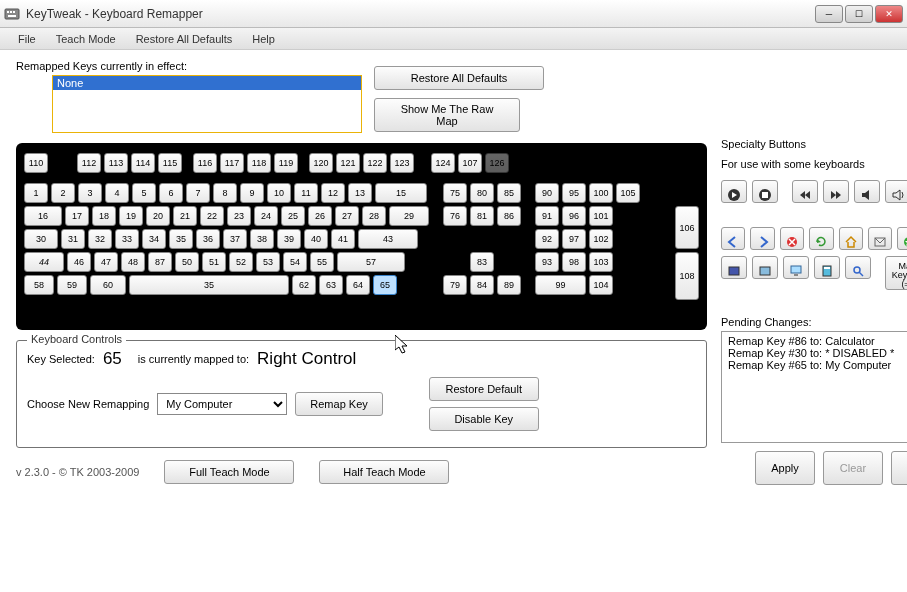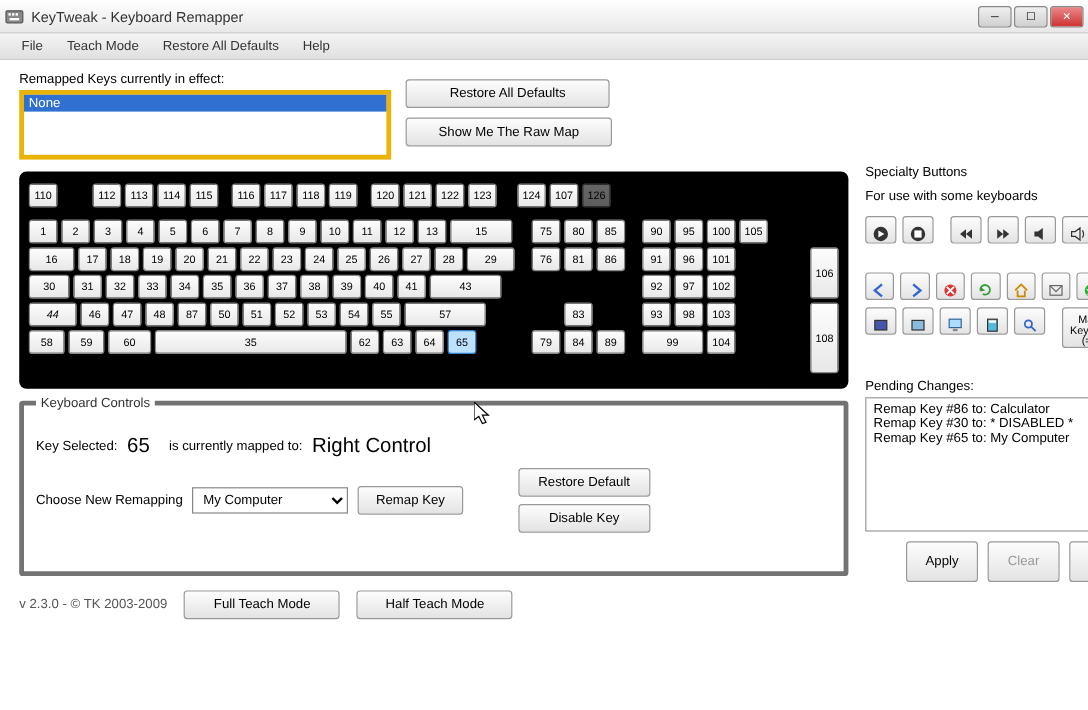--- a/index.html
+++ b/index.html
@@ -13,25 +13,25 @@
 .win-min, .win-max { background: linear-gradient(#f0f0f0, #d0d0d0); }
 .win-close { background: linear-gradient(#e88, #c33); color: #fff; }
 
 .menubar { height: 22px; background: linear-gradient(#f4f4f4, #e0e0e0); border-bottom: 1px solid #ccc; display: flex; align-items: center; padding: 0 8px; }
 .menu-item { padding: 3px 10px; cursor: pointer; color: #333; }
 
 .content { padding: 10px 16px; display: flex; gap: 14px; }
 .left-col { flex: 1; }
 .right-col { width: 230px; }
 
-.group { border: 4px solid #737373; border-radius: 3px; padding: 24px 10px; margin-bottom: 10px; position: relative; }
+.group { border: 1px solid #737373; border-radius: 3px; padding: 8px 10px; margin-bottom: 10px; position: relative; }
 .group-label { position: absolute; top: -8px; left: 10px; background: #fff; padding: 0 4px; color: #333; }
 
 .top-row { display: flex; gap: 12px; margin-bottom: 10px; }
-.remap-list { width: 310px; height: 58px; border: 4px solid #eab308; background: #fff; }
+.remap-list { width: 310px; height: 58px; border: 1px solid #eab308; background: #fff; margin-left: 36px; }
 .remap-list-item { background: #3070d0; color: #fff; padding: 1px 4px; }
 .top-btns { display: flex; flex-direction: column; gap: 8px; margin-top: 6px; }
 
 .btn { background: linear-gradient(#fdfdfd, #e3e3e3); border: 1px solid #999; border-radius: 3px; padding: 4px 14px; cursor: pointer; font-size: 11px; min-height: 24px; }
 .btn:disabled { color: #999; }
 
 .keyboard { background: #000000; border-radius: 6px; padding: 10px 8px; margin-bottom: 10px; }
 .kb-row { display: flex; gap: 3px; margin-bottom: 3px; }
 .key { background: linear-gradient(#fdfdfd, #e8e8e8); border: 1px solid #888; border-radius: 3px; font-size: 9px; display: flex; align-items: center; justify-content: center; cursor: pointer; height: 20px; min-width: 24px; }
 .key.sel { background: #bde0ff; border-color: #3882c9; }
@@ -40,21 +40,21 @@
 .kb-main { flex: 0 0 auto; }
 .kb-nav { flex: 0 0 auto; }
 .kb-num { flex: 0 0 auto; gap: 32px; }
 .frow { display: flex; gap: 3px; align-items: flex-start; }
 .fgroup { display: flex; gap: 3px; }
 
 .controls-row { display: flex; align-items: center; gap: 8px; margin-bottom: 8px; }
 .big-text { font-size: 17px; font-weight: 400; }
 .select { border: 1px solid #888; background: #fff; height: 22px; font-size: 11px; padding: 1px 4px; width: 130px; }
 
-.bottom-row { display: flex; align-items: center; gap: 14px; margin-top: 12px; }
+.bottom-row { display: flex; align-items: center; gap: 25px; margin-top: 12px; }
 .version { color: #555; }
 
 .specialty-label { margin-bottom: 2px; }
 .sp-row { display: flex; gap: 5px; margin-bottom: 6px; align-items: center; }
 .sp-btn { width: 26px; height: 23px; background: linear-gradient(#fdfdfd,#e3e3e3); border: 1px solid #999; border-radius: 3px; display: flex; align-items: flex-end; justify-content: center; cursor: pointer; }
 .sp-btn.big { width: 44px; height: 34px; font-size: 9px; line-height: 1; text-align: center; }
 .sp-btn svg { width: 14px; height: 14px; }
 
 .pending-box { border: 1px solid #999; background: #fff; height: 112px; padding: 3px 6px; margin-bottom: 8px; overflow: auto; }
 .pending-line { white-space: nowrap; }
@@ -93,21 +93,21 @@
 
     <div class="top-row">
       <div>
         <div style="margin-bottom:3px">Remapped Keys currently in effect:</div>
         <div class="remap-list">
           <div class="remap-list-item">None</div>
         </div>
       </div>
       <div class="top-btns">
         <button class="btn" style="width:170px">Restore All Defaults</button>
-        <button class="btn" style="width:172px">Show Me The Raw Map</button>
+        <button class="btn" style="width:146px">Show Me The Raw Map</button>
       </div>
     </div>
 
     <div class="keyboard" id="kb">
         <div class="frow" style="margin-bottom: 10px;">
           <div class="fgroup">
             <div class="key">110</div>
           </div>
           <div class="fgroup" style="margin-left: 26px;">
             <div class="key">112</div>
@@ -252,21 +252,21 @@
                 <div class="key">103</div>
               </div>
               <div class="kb-row">
                 <div class="key" style="width: 51px;">99</div>
                 <div class="key">104</div>
               </div>
             </div>
             <div style="margin-left: 3px;">
               <div style="height: 23px;"></div>
               <div class="key" style="height: 43px; margin-bottom: 3px;">106</div>
-              <div class="key" style="height: 59px; margin-bottom: 3px;">108</div>
+              <div class="key" style="height: 48px; margin-bottom: 20px;">108</div>
             </div>
           </div>
         </div>
       </div>
 
     <div class="group">
       <div class="group-label">Keyboard Controls</div>
       <div class="controls-row">
         <span>Key Selected:</span>
         <span class="big-text">65</span>

